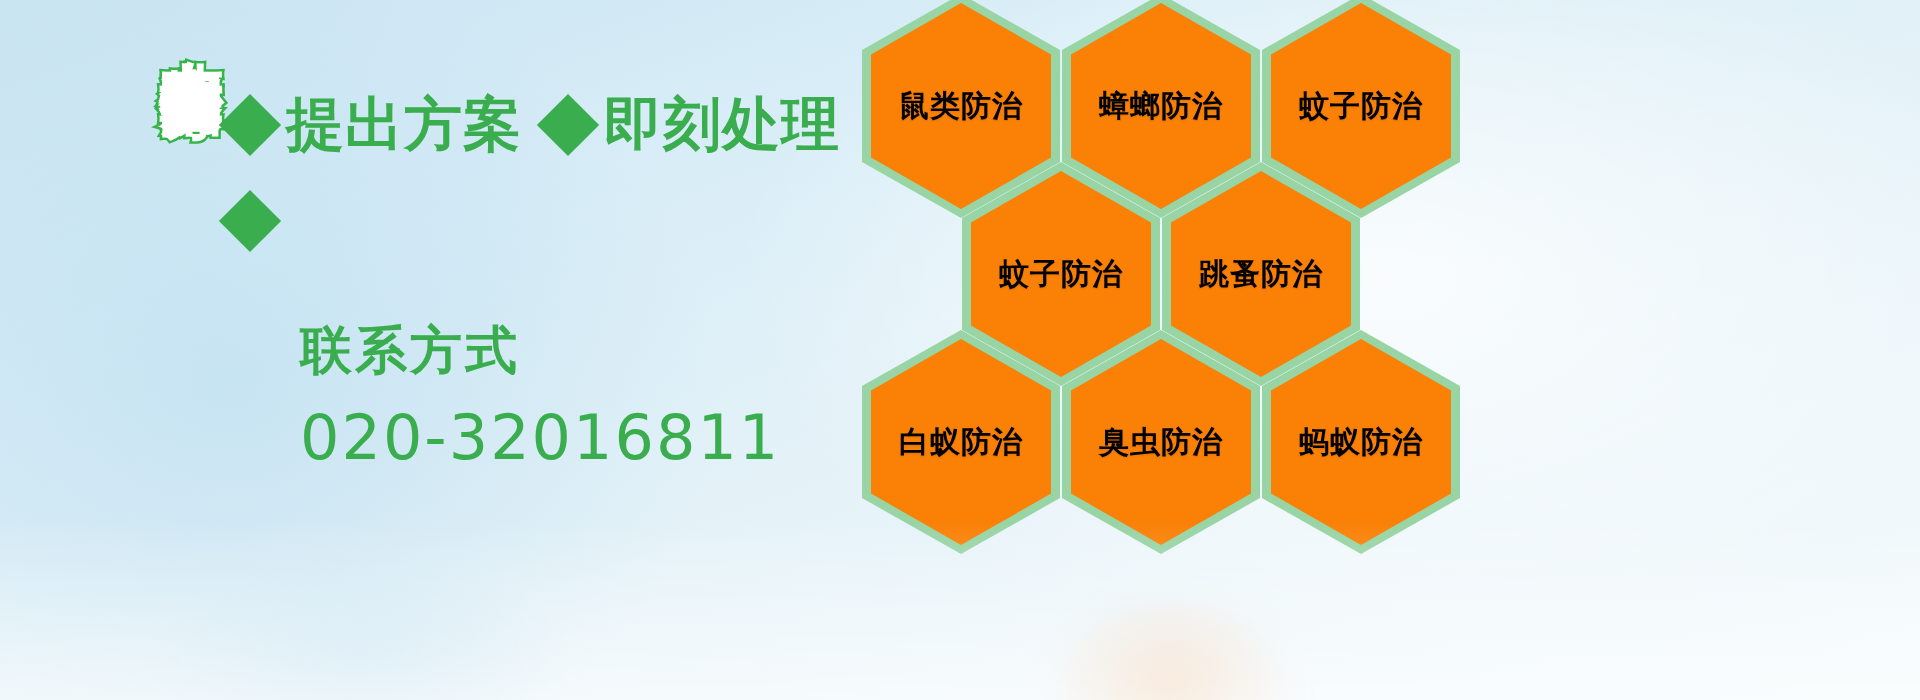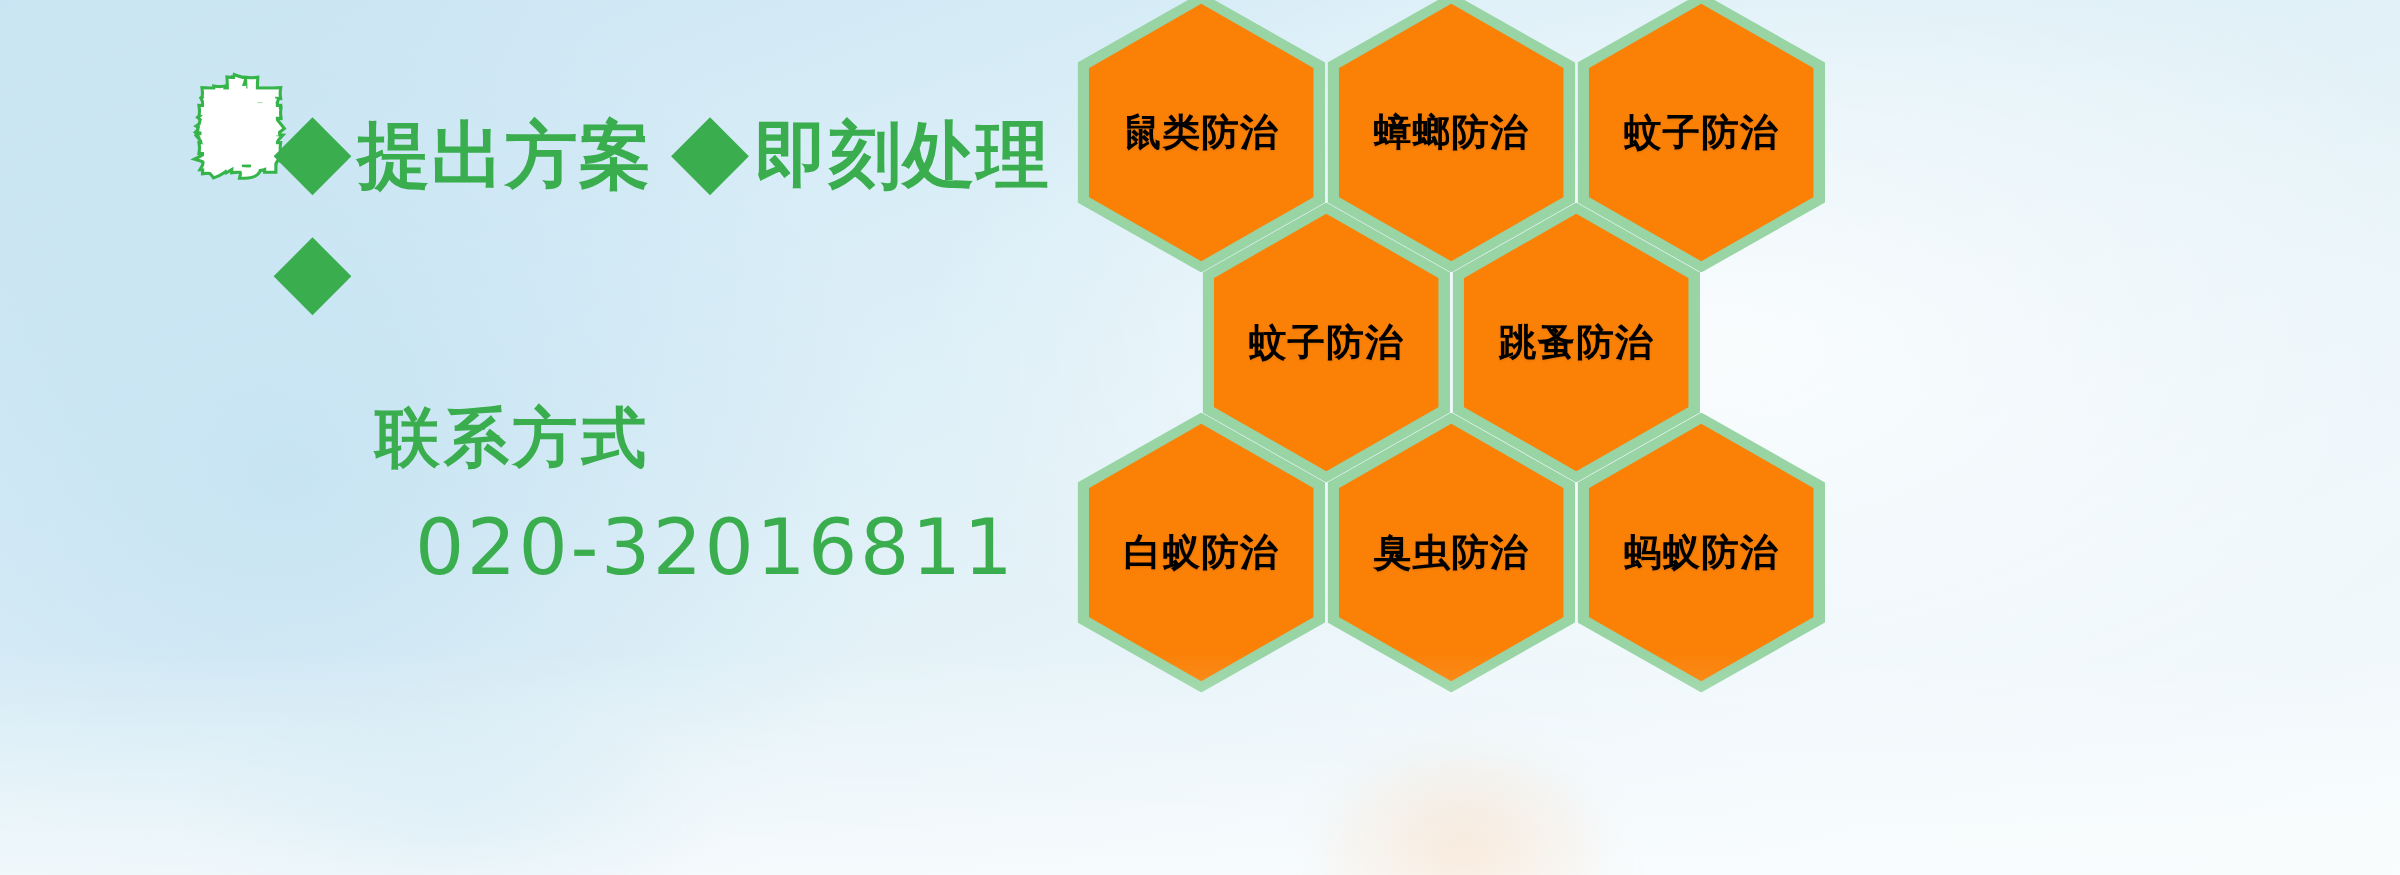--- a/index.html
+++ b/index.html
@@ -98,21 +98,20 @@
     letter-spacing:3px;
     margin-bottom:14px;
     font-family:"DejaVu Sans","Liberation Sans",sans-serif;
   }
   .phone-line{
     font-size:62px;
     color:#3aae4e;
     letter-spacing:2px;
     line-height:1.22;
     font-family:"DejaVu Sans","Liberation Sans",sans-serif;
-    margin-left:32px;
   }
 
   
   #hex-grid{
     position:absolute;
     left:856px; top:-18px;
     width:600px; height:560px;
   }
   .hex-cell{
     position:absolute;

